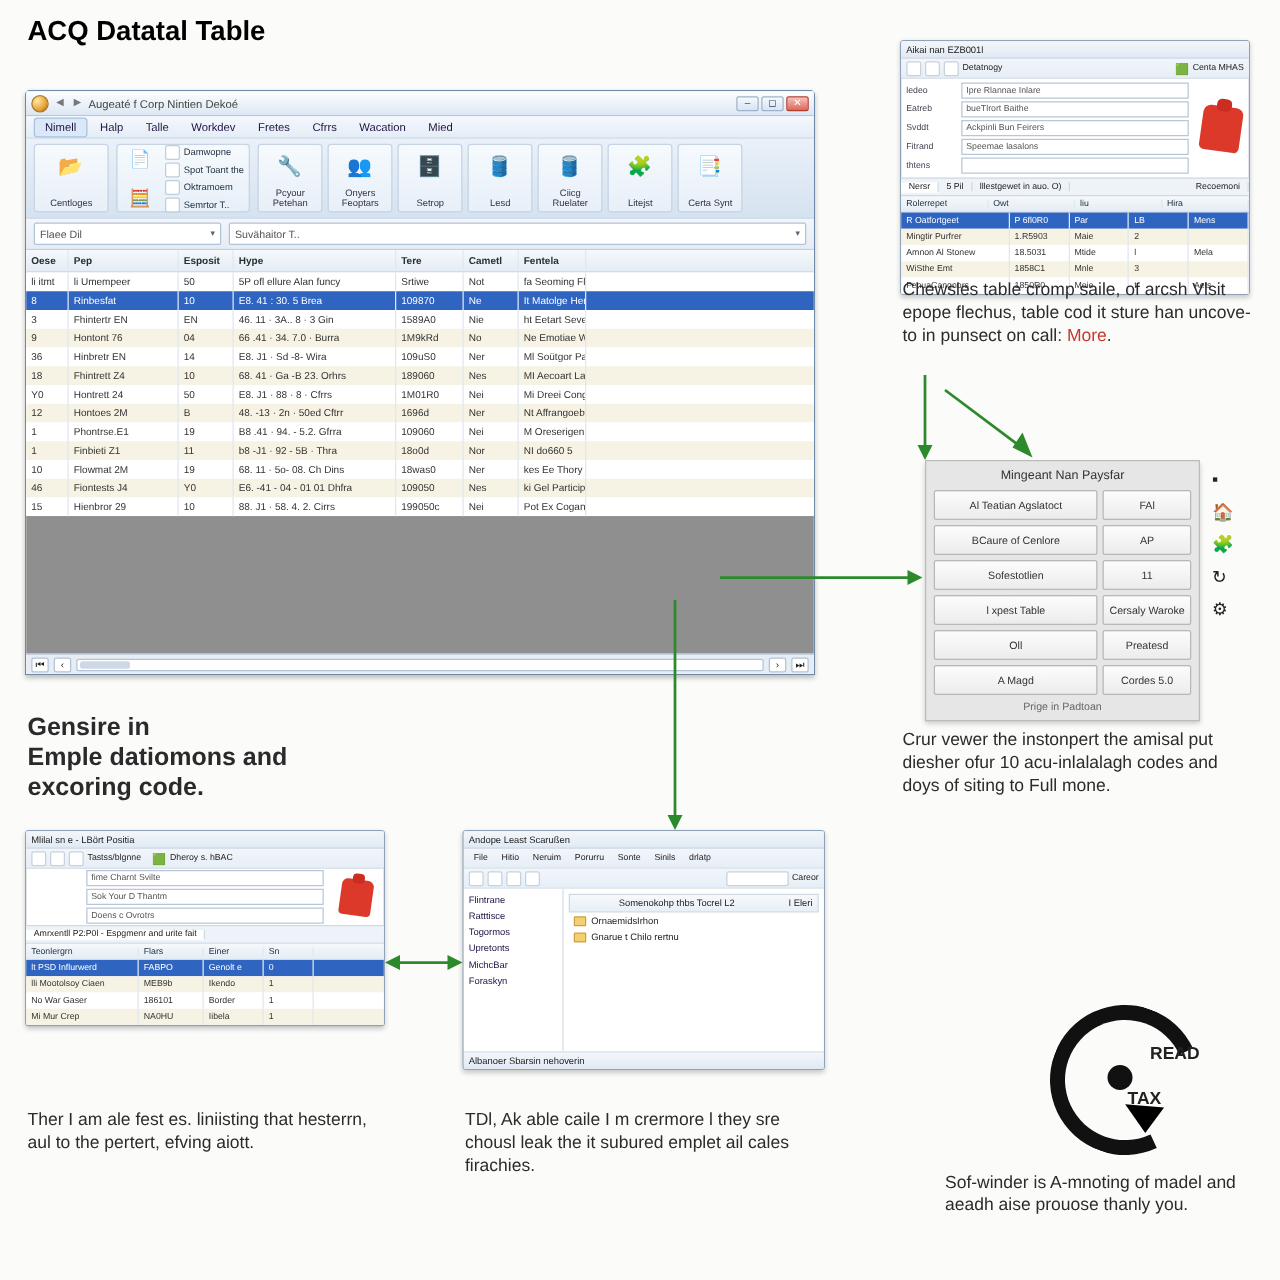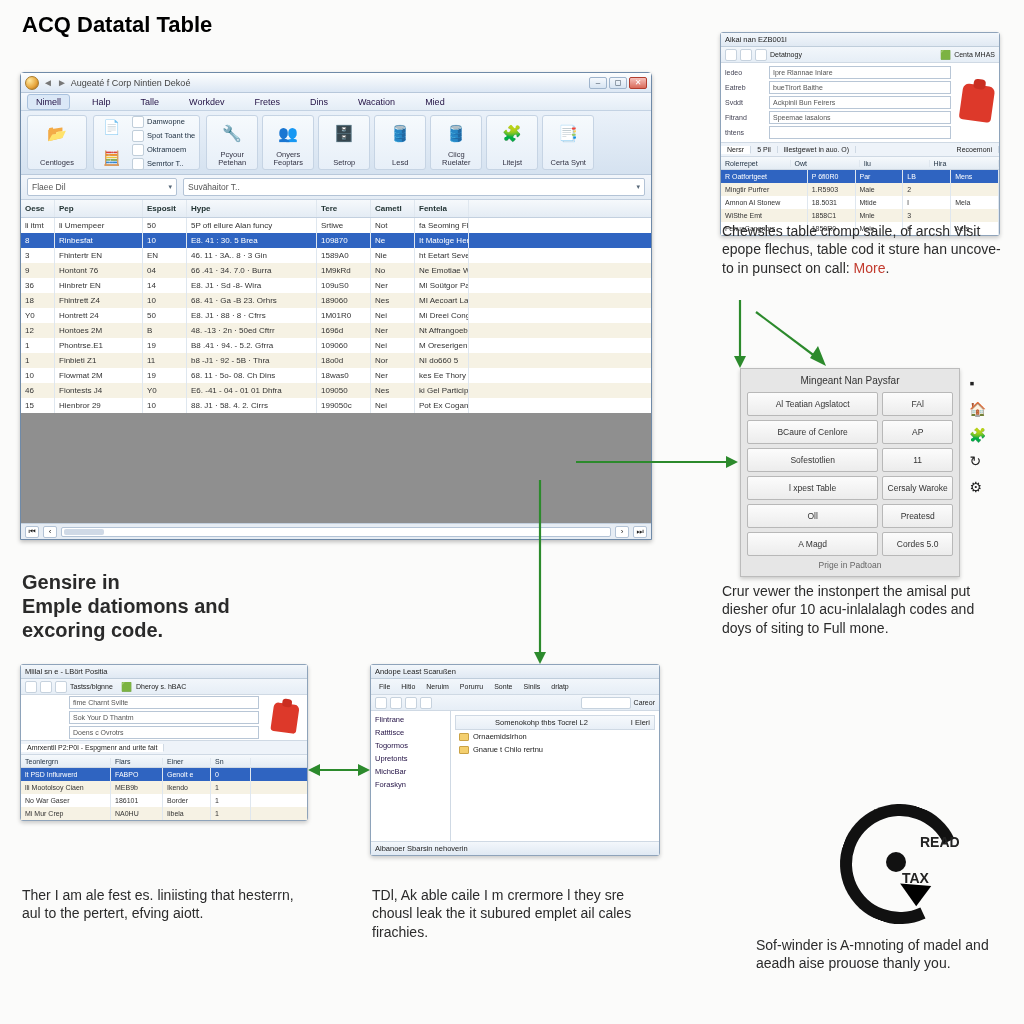--- a/index.html
+++ b/index.html
@@ -43,21 +43,21 @@
     background: linear-gradient(#f6f9fd,#d7e4f2);
     border: 1px solid #9fb4cc; border-radius: 2px;
     display: flex; align-items: center; justify-content: center;
     font-size: 8px; color: #345;
   }
   .winbtn.close { background: linear-gradient(#f6c1bb,#d96a5a); color:#fff; border-color:#b23d2e;}
   .menubar {
     height: 18px;
     background: linear-gradient(#f4f8fd,#e4edf6);
     border-bottom: 1px solid #c3d2e3;
-    display: flex; align-items: center; gap: 14px; padding: 0 6px;
+    display: flex; align-items: center; gap: 2px; padding: 0 6px;
   }
   .menubar span { font-size: 9px; color: #214; padding: 2px 8px; border-radius: 3px; }
   .menubar span.sel { background: #dbe8f7; border: 1px solid #a9c1dd; }
   .ribbon {
     background: linear-gradient(#eaf1f9,#d5e2f0);
     border-bottom: 1px solid #b9c9db;
     display: flex; align-items: stretch;
     padding: 4px 6px; gap: 6px;
     height: 64px;
   }
@@ -221,21 +221,21 @@
       <div class="winbtn">◻</div>
       <div class="winbtn close">✕</div>
     </div>
   </div>
   <div class="menubar" id="mainmenus">
       <span class="sel">Nimell</span>
       <span>Halp</span>
       <span>Talle</span>
       <span>Workdev</span>
       <span>Fretes</span>
-      <span>Dins</span>
+      <span>Cfrrs</span>
       <span>Wacation</span>
       <span>Mied</span>
     </div>
   <div class="ribbon">
     <div class="rgroup" style="width:60px;align-items:center;">
       <div class="bigicon">📂</div>
       <div class="lbl">Centloges</div>
     </div>
     <div class="rgroup row" style="gap:6px;">
       <div style="display:flex;flex-direction:column;gap:3px;">

